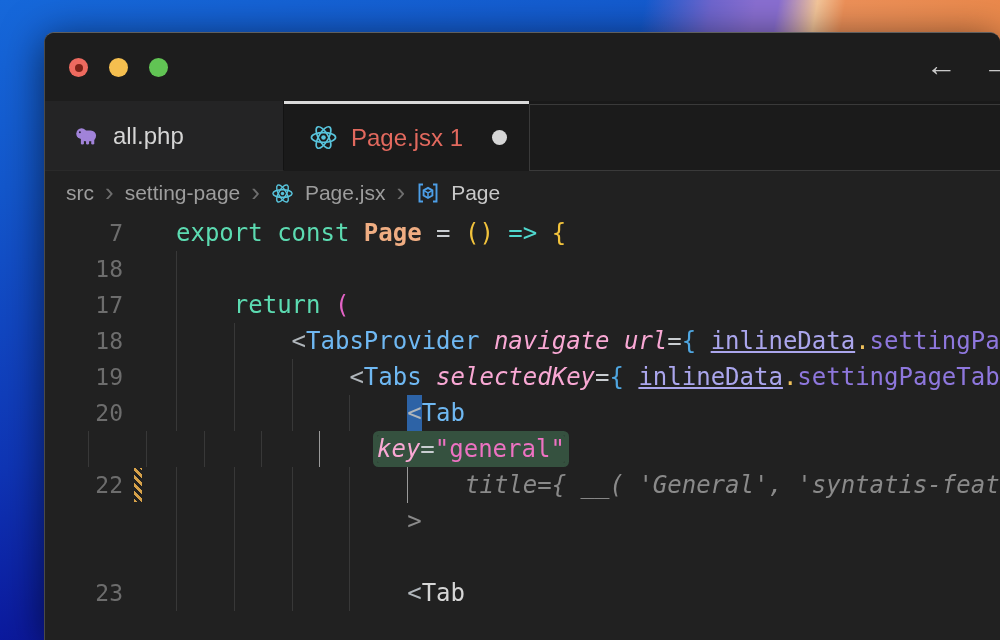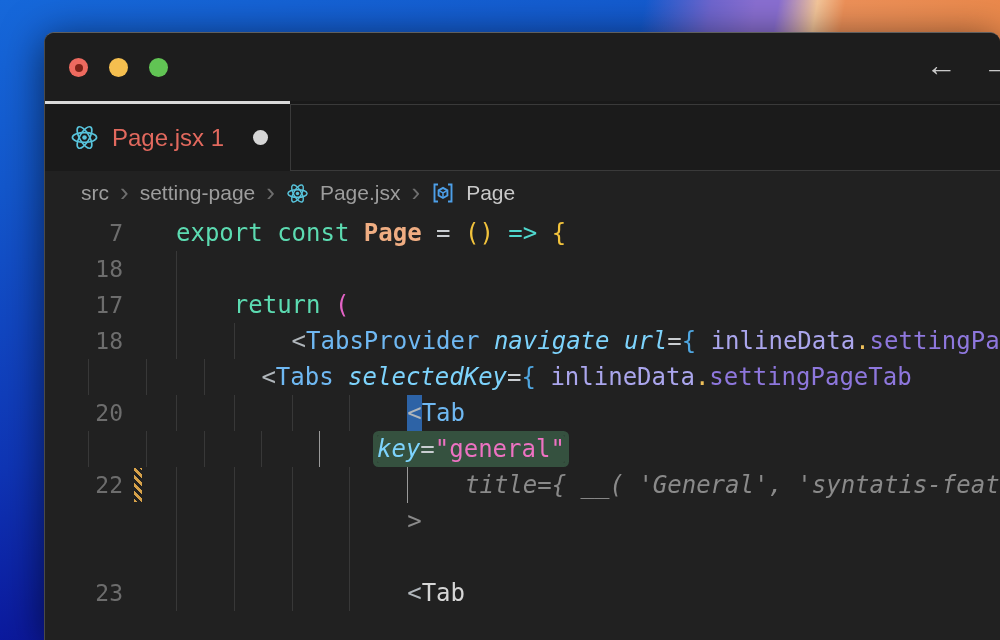--- a/index.html
+++ b/index.html
@@ -36,21 +36,21 @@
   .tab{display:flex;align-items:center;font-size:24px;box-sizing:border-box;cursor:pointer;}
   .tab.inactive{width:239px;background:#242425;border-right:1px solid #131313;
     border-bottom:1px solid #2a2a2a;padding-left:28px;gap:13px;color:#d5d5d5;}
   .tab.active{width:245px;background:#1a1a1a;border-top:3px solid #dadada;
     padding-left:25px;gap:13px;color:#e2695e;font-weight:500;}
   .mod-dot{width:15px;height:15px;border-radius:50%;background:#d6d6d6;margin-left:16px;flex:none;}
   .tab-filler{flex:1;margin-top:3px;border:1px solid #3a3a3a;border-right:none;background:#1b1b1b;}
 
   
   .breadcrumb{height:44px;flex:none;display:flex;align-items:center;gap:11px;
-    padding-left:36px;font-size:21px;color:#9d9d9d;background:#212121;}
+    padding-left:21px;font-size:21px;color:#9d9d9d;background:#212121;}
   .breadcrumb .sep{color:#6e6e6e;font-size:26px;line-height:1;margin-top:-3px;}
   .breadcrumb .crumb{cursor:pointer;}
   .breadcrumb .last{color:#c9c9c9;}
   .bc-icon{display:flex;align-items:center;}
 
   
   .editor{flex:1;background:#212121;overflow:hidden;
     font-family:"DejaVu Sans Mono","Liberation Mono",monospace;font-size:24px;
     --codepad:43px;}
   .row{display:flex;height:36px;line-height:36px;position:relative;}
@@ -66,23 +66,23 @@
   .tk{position:relative;z-index:1;white-space:pre;}
   .pl{color:#d4d4d4;}
   .kw{color:#5cdbb1;}
   .fn{color:#efad82;font-weight:bold;}
   .op{color:#c9cdd1;}
   .ylw{color:#f2c33c;}
   .arr{color:#4fd8ce;}
   .pnk{color:#e463c6;}
   .tagb{color:#b0b6bb;}
   .tag{color:#6fb8f2;}
-  .attr{color:#7dd3fc;font-style:italic;}
+  .attr{color:#f9a8d4;font-style:italic;}
   .bblu{color:#4fa6e0;}
-  .vr{color:#aba6ed;}
+  .vr{color:#aba6ed;text-decoration:underline;}
   .dot{color:#efc05a;}
   .prp{color:#8e77dd;}
   .str{color:#ed72c2;}
   .wht{color:#d6d6d6;}
   .ghost{color:#8a8a8a;font-style:italic;}
   .sel{background:#2d63a6;box-shadow:0 4px 0 #2d63a6,0 -4px 0 #2d63a6;}
   .grp-hl{position:relative;z-index:1;background:#35513f;box-shadow:0 0 0 4px #35513f;border-radius:2px;}
 </style>
 </head>
 <body>
@@ -97,20 +97,36 @@
       <div class="tl min"></div>
       <div class="tl max"></div>
     </div>
     <div class="navarrows">
       <span>←</span>
       <span>→</span>
     </div>
   </div>
 
   <div class="tabbar">
+    <div class="tab inactive">
+      <span class="bc-icon">
+        <svg width="27" height="27" viewBox="0 0 24 24">
+          <g fill="#a183d9">
+            <rect x="6" y="7.5" width="14.5" height="9.5" rx="4.7"></rect>
+            <circle cx="7.6" cy="10.2" r="4.6"></circle>
+            <path d="M3.4 9.8c-.7 2.1.1 3.9 2.1 4.4l.4-1.5c-1.1-.3-1.4-1.1-1.1-2.4z"></path>
+            <rect x="7" y="13.5" width="2.7" height="6.6" rx="1.2"></rect>
+            <rect x="11.6" y="13.5" width="2.7" height="6.6" rx="1.2"></rect>
+            <rect x="16.2" y="13.5" width="2.7" height="6.6" rx="1.2"></rect>
+          </g>
+          <circle cx="6.1" cy="9.2" r=".9" fill="#241c3a"></circle>
+        </svg>
+      </span>
+      <span>all.php</span>
+    </div>
     <div class="tab active">
       <span class="bc-icon">
         <svg width="29" height="29" viewBox="0 0 24 24" fill="none" stroke="#58c4dc" stroke-width="1.4">
           <ellipse cx="12" cy="12" rx="10" ry="4"></ellipse>
           <ellipse cx="12" cy="12" rx="10" ry="4" transform="rotate(60 12 12)"></ellipse>
           <ellipse cx="12" cy="12" rx="10" ry="4" transform="rotate(120 12 12)"></ellipse>
           <circle cx="12" cy="12" r="1.9" fill="#58c4dc" stroke="none"></circle>
         </svg>
       </span>
       <span>Page.jsx 1</span>
@@ -157,20 +173,21 @@
         </div>
         <div class="row">
           <div class="gut">17</div>
           <div class="code"><i class="guide" style="left: calc(var(--codepad) + 0ch);"></i><span class="tk pl">	</span><span class="tk kw">return</span><span class="tk pl"> </span><span class="tk pnk">(</span></div>
         </div>
         <div class="row">
           <div class="gut">18</div>
           <div class="code"><i class="guide" style="left: calc(var(--codepad) + 0ch);"></i><i class="guide" style="left: calc(var(--codepad) + 4ch);"></i><span class="tk pl">		</span><span class="tk tagb">&lt;</span><span class="tk tag">TabsProvider</span><span class="tk pl"> </span><span class="tk attr">navigate</span><span class="tk pl"> </span><span class="tk attr">url</span><span class="tk op">=</span><span class="tk bblu">{</span><span class="tk pl"> </span><span class="tk vr">inlineData</span><span class="tk dot">.</span><span class="tk prp">settingPa</span></div>
         </div>
         <div class="row">
+          <div class="gut">19</div>
           <div class="code"><i class="guide" style="left: calc(var(--codepad) + 0ch);"></i><i class="guide" style="left: calc(var(--codepad) + 4ch);"></i><i class="guide" style="left: calc(var(--codepad) + 8ch);"></i><span class="tk pl">			</span><span class="tk tagb">&lt;</span><span class="tk tag">Tabs</span><span class="tk pl"> </span><span class="tk attr">selectedKey</span><span class="tk op">=</span><span class="tk bblu">{</span><span class="tk pl"> </span><span class="tk vr">inlineData</span><span class="tk dot">.</span><span class="tk prp">settingPageTab</span></div>
         </div>
         <div class="row">
           <div class="gut">20</div>
           <div class="code"><i class="guide" style="left: calc(var(--codepad) + 0ch);"></i><i class="guide" style="left: calc(var(--codepad) + 4ch);"></i><i class="guide" style="left: calc(var(--codepad) + 8ch);"></i><i class="guide" style="left: calc(var(--codepad) + 12ch);"></i><i class="guide act" style="left: calc(var(--codepad) + 16ch);"></i><span class="tk pl">				</span><span class="tk tagb sel">&lt;</span><span class="tk tag">Tab</span></div>
         </div>
         <div class="row cur">
           <div class="code"><i class="guide" style="left: calc(var(--codepad) + 0ch);"></i><i class="guide" style="left: calc(var(--codepad) + 4ch);"></i><i class="guide" style="left: calc(var(--codepad) + 8ch);"></i><i class="guide" style="left: calc(var(--codepad) + 12ch);"></i><i class="guide act" style="left: calc(var(--codepad) + 16ch);"></i><span class="tk pl">					</span><span class="grp-hl"><span class="tk attr">key</span><span class="tk op">=</span><span class="tk str">"general"</span></span></div>
         </div>
         <div class="row">

